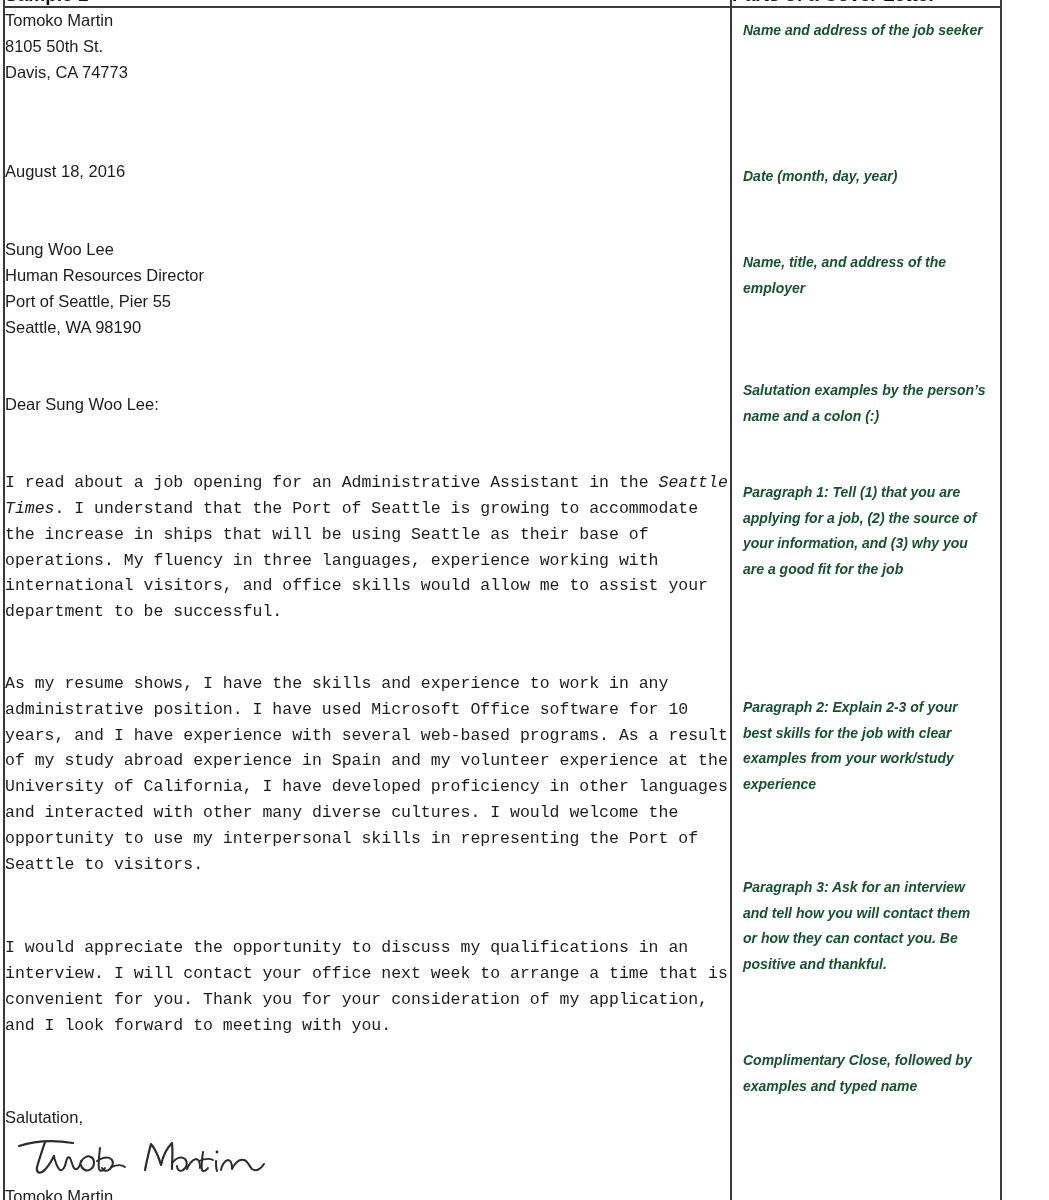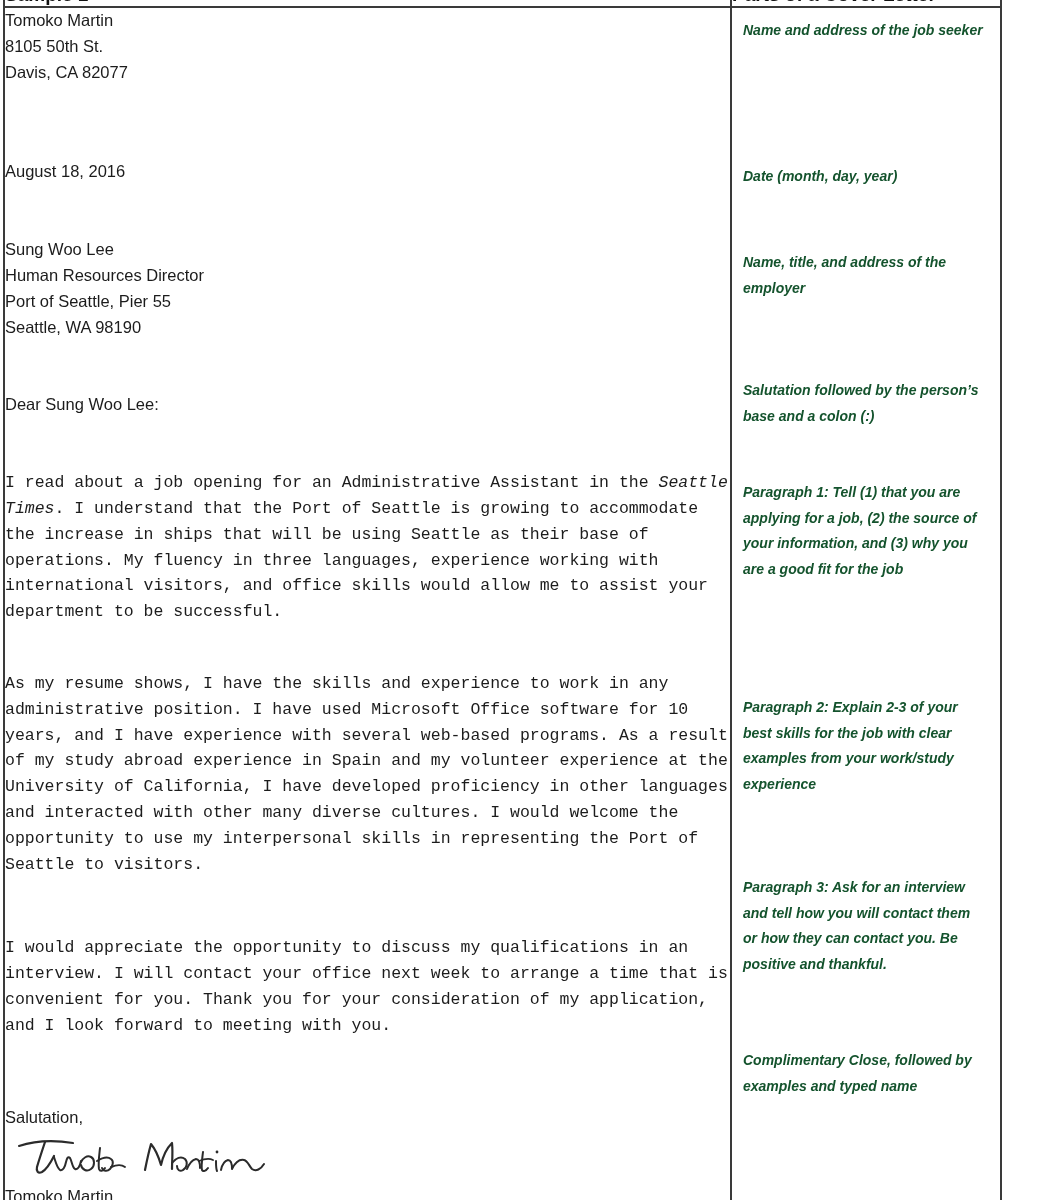--- a/index.html
+++ b/index.html
@@ -125,21 +125,21 @@
     </thead>
 
     <tbody>
       <tr>
 
         <td class="letter-cell">
 
           <div class="letter-block">
             <div class="letter-line">Tomoko Martin</div>
             <div class="letter-line">8105 50th St.</div>
-            <div class="letter-line">Davis, CA 82077</div>
+            <div class="letter-line">Davis, CA 74773</div>
           </div>
 
           <div class="gap-74"></div>
 
           <div class="letter-line">August 18, 2016</div>
 
           <div class="gap-52"></div>
 
           <div class="letter-block">
             <div class="letter-line">Sung Woo Lee</div>
@@ -194,21 +194,21 @@
           </div>
 
           <div class="letter-line">Tomoko Martin</div>
 
         </td>
 
         <td class="parts-cell">
           <p class="note note-1">Name and address of the job seeker</p>
           <p class="note note-2">Date (month, day, year)</p>
           <p class="note note-3">Name, title, and address of the employer</p>
-          <p class="note note-4">Salutation followed by the person’s base and a colon (:)</p>
+          <p class="note note-4">Salutation examples by the person’s name and a colon (:)</p>
           <p class="note note-5">Paragraph 1: Tell (1) that you are applying for a job, (2) the source of your information, and (3) why you are a good fit for the job</p>
           <p class="note note-6">Paragraph 2:  Explain 2-3 of your best skills for the job with clear examples from your work/study experience</p>
           <p class="note note-7">Paragraph 3:  Ask for an interview and tell how you will contact them or how they can contact you.  Be positive and thankful.</p>
           <p class="note note-8">Complimentary Close, followed by examples and typed name</p>
         </td>
 
       </tr>
     </tbody>
   </table>
 

